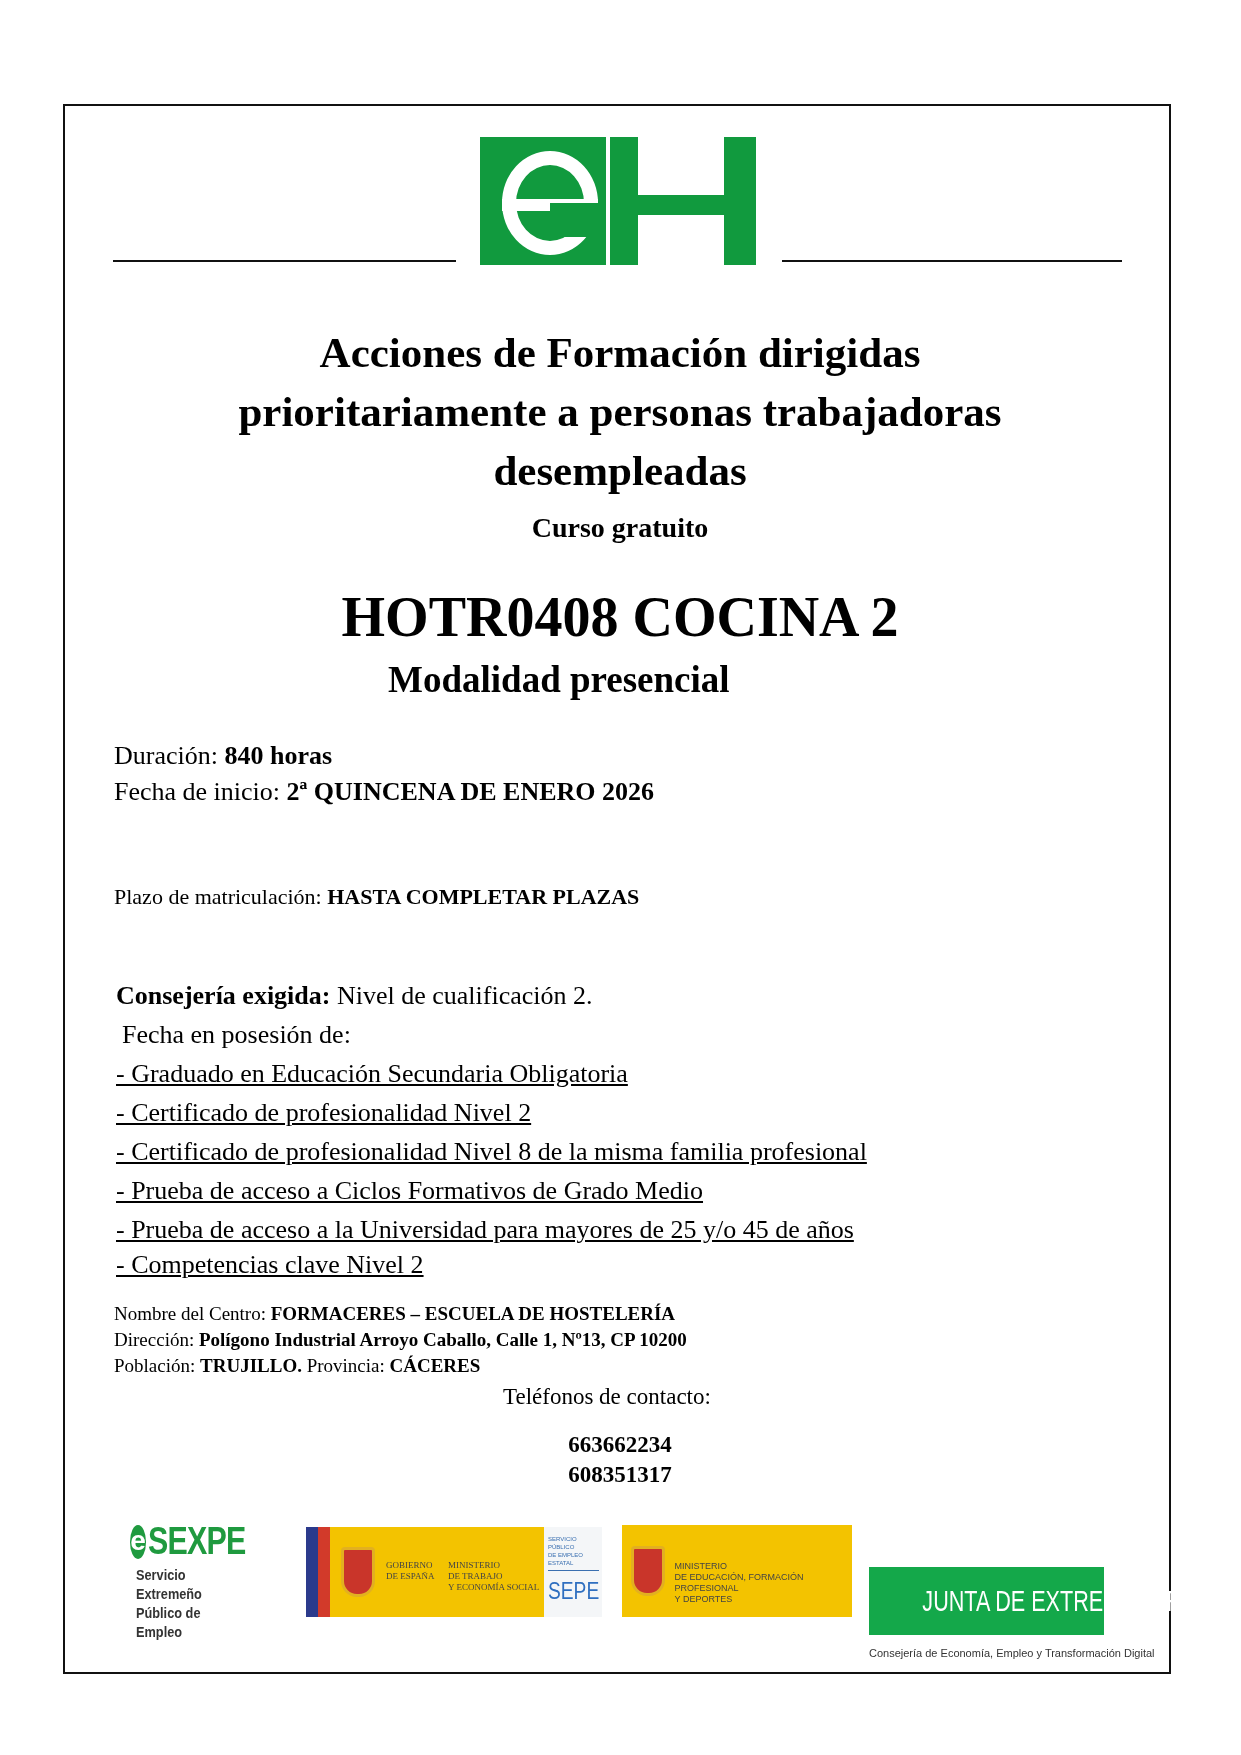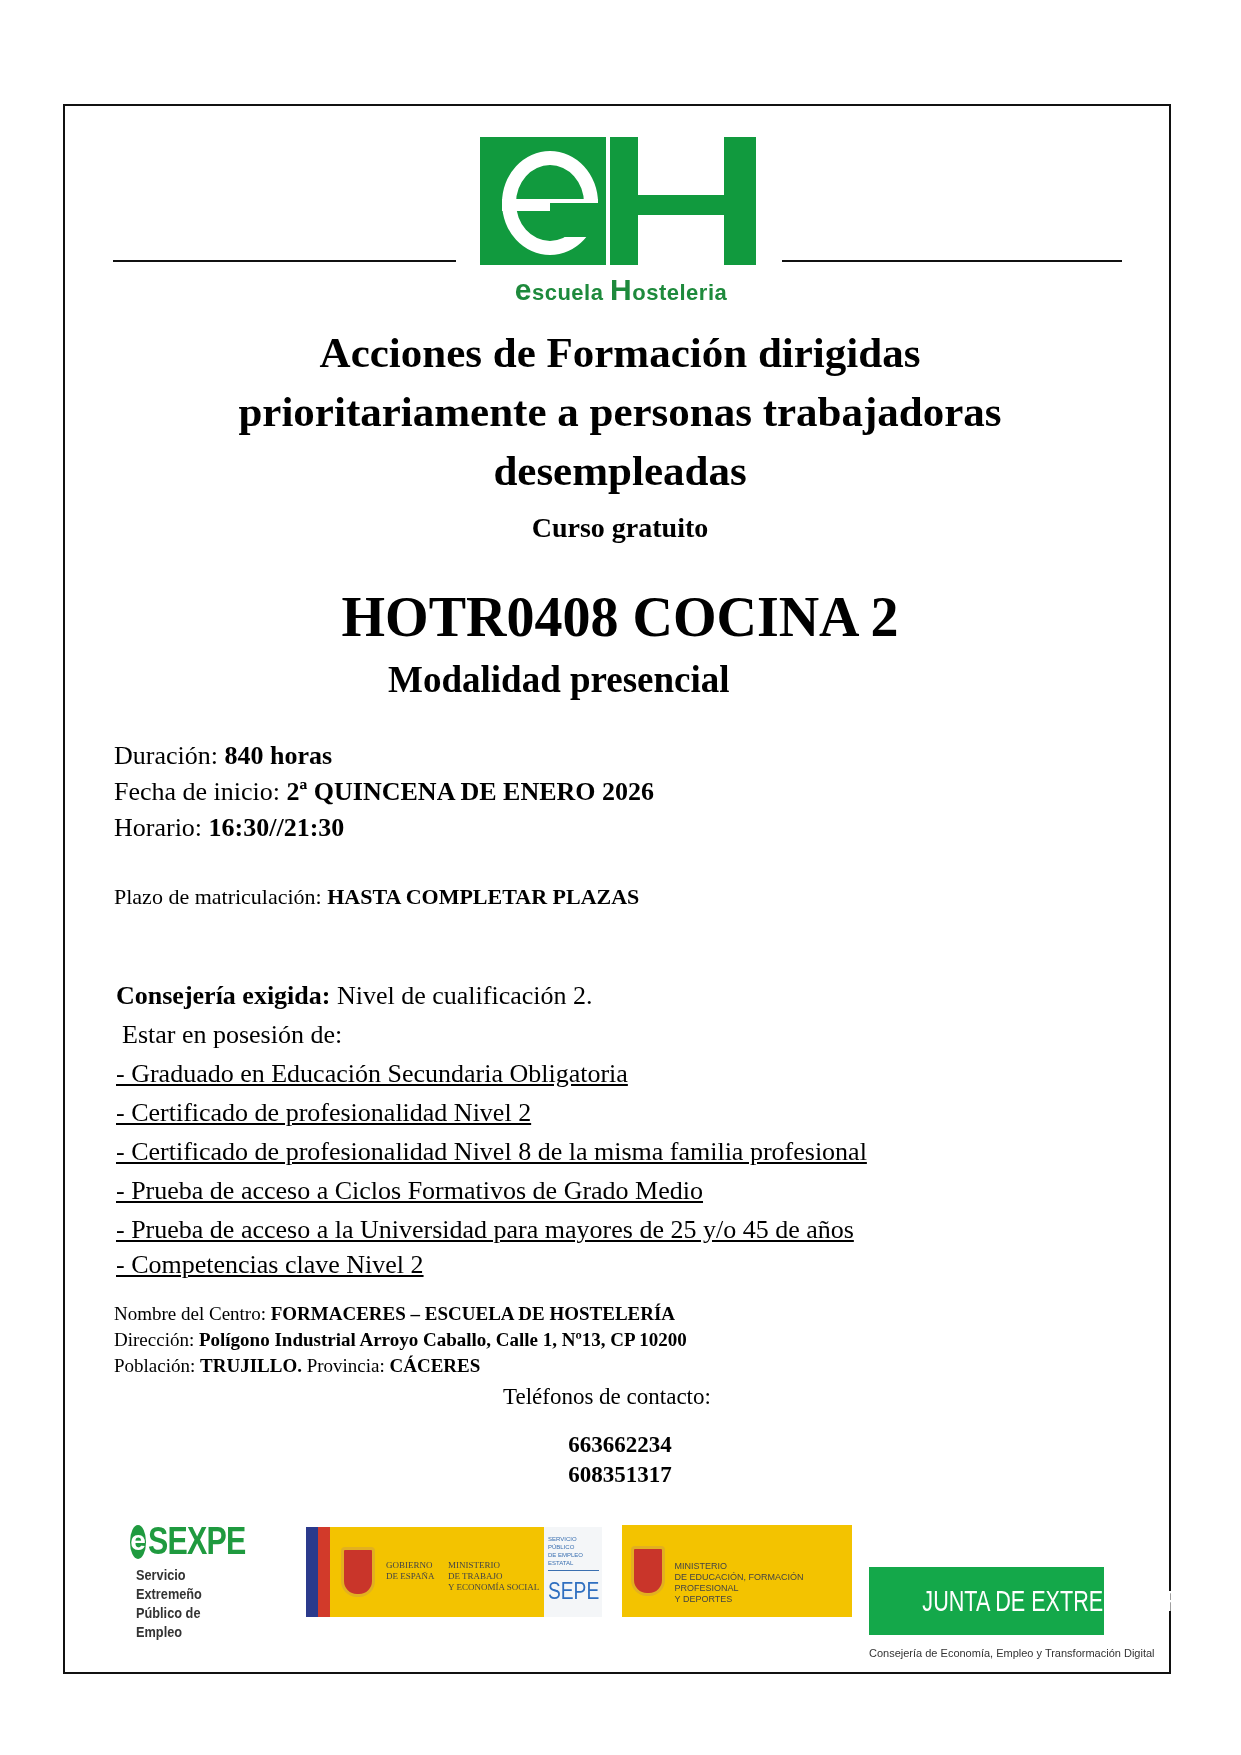--- a/index.html
+++ b/index.html
@@ -74,45 +74,41 @@
 
 <div class="logo">
   <div class="logo-block logo-e">
     <div class="ring"></div>
       <div class="bar"></div>
       <div class="cut"></div>
   </div>
   <div class="logo-block logo-h1"></div>
   <div class="logo-hbar"></div>
   <div class="logo-block logo-h2"></div>
-  <div class="logo-text">
-    <span class="big">e</span><span>scuela </span><span class="big">H</span><span>osteleria</span>
-  </div>
 </div>
 
 <div class="title">
   <div>Acciones de Formación dirigidas</div>
   <div>prioritariamente a personas trabajadoras</div>
   <div>desempleadas</div>
 </div>
 <div class="subtitle">Curso gratuito</div>
 
 <div class="course">HOTR0408 COCINA 2</div>
 <div class="modality">Modalidad presencial</div>
 
 <div class="info" style="top:738px;">
   <div class="row"><span>Duración: </span><b>840 horas</b></div>
   <div class="row"><span>Fecha de inicio: </span><b>2ª QUINCENA DE ENERO 2026</b></div>
-  <div class="row"><span>Horario: </span><b>16:30//21:30</b></div>
 </div>
 <div class="enroll"><span>Plazo de matriculación: </span><b>HASTA COMPLETAR PLAZAS</b></div>
 
 <div class="reqs">
   <div><b>Consejería exigida:</b><span> Nivel de cualificación 2.</span></div>
-  <div class="indent">Estar en posesión de:</div>
+  <div class="indent">Fecha en posesión de:</div>
   <ul>
     <li>- Graduado en Educación Secundaria Obligatoria</li>
     <li>- Certificado de profesionalidad Nivel 2</li>
     <li>- Certificado de profesionalidad Nivel 8 de la misma familia profesional</li>
     <li>- Prueba de acceso a Ciclos Formativos de Grado Medio</li>
     <li>- Prueba de acceso a la Universidad para mayores de 25 y/o 45 de años</li>
     <li style="line-height:32px;">- Competencias clave Nivel 2</li>
   </ul>
 </div>
 

